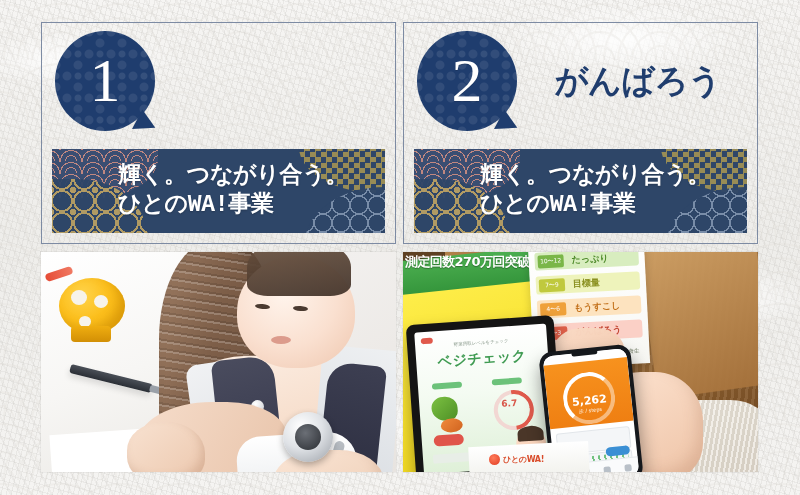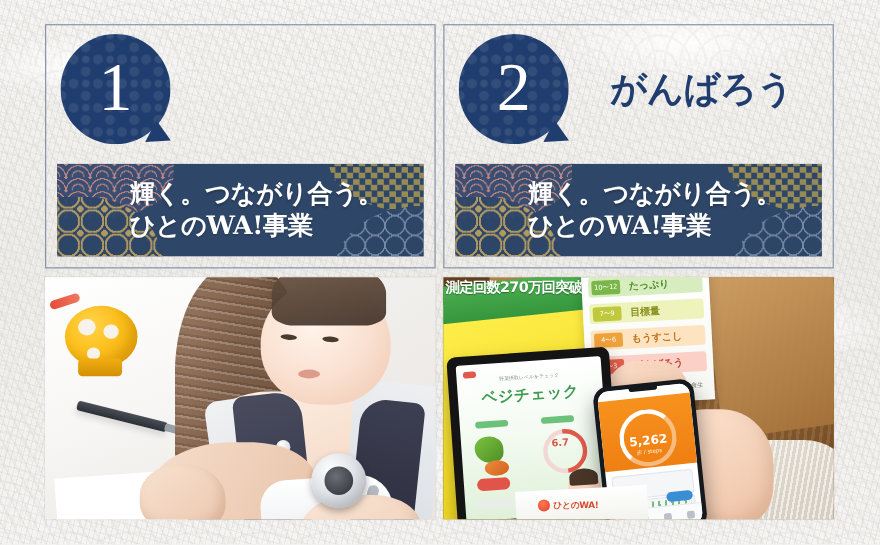--- a/index.html
+++ b/index.html
@@ -167,21 +167,21 @@
     display:flex;flex-direction:column;justify-content:center;
     padding-left:66px;
     color:#ffffff;
     font-family:"DejaVu Serif","Liberation Serif",serif;
     font-weight:700;
     font-size:23px;line-height:1.28;
     letter-spacing:-0.3px;
     text-shadow:0 1px 2px rgba(0,0,0,.22);
     white-space:nowrap;
   }
-  .banner-text .bl1,.banner-text .bl2{display:block;}
+  .banner-text .bl1,.banner-text .bl2{display:block;font-family:Liberation Mono, monospace;}
 
   
   .photo{
     position:absolute;top:252px;width:355px;height:220px;
     overflow:hidden;background:#ddd;
     box-shadow:0 0 0 1px rgba(0,0,0,.04);
   }
   .photo.left{left:41px;}
   .photo.right{left:403px;}
   .photo-inner{position:absolute;inset:0;}

